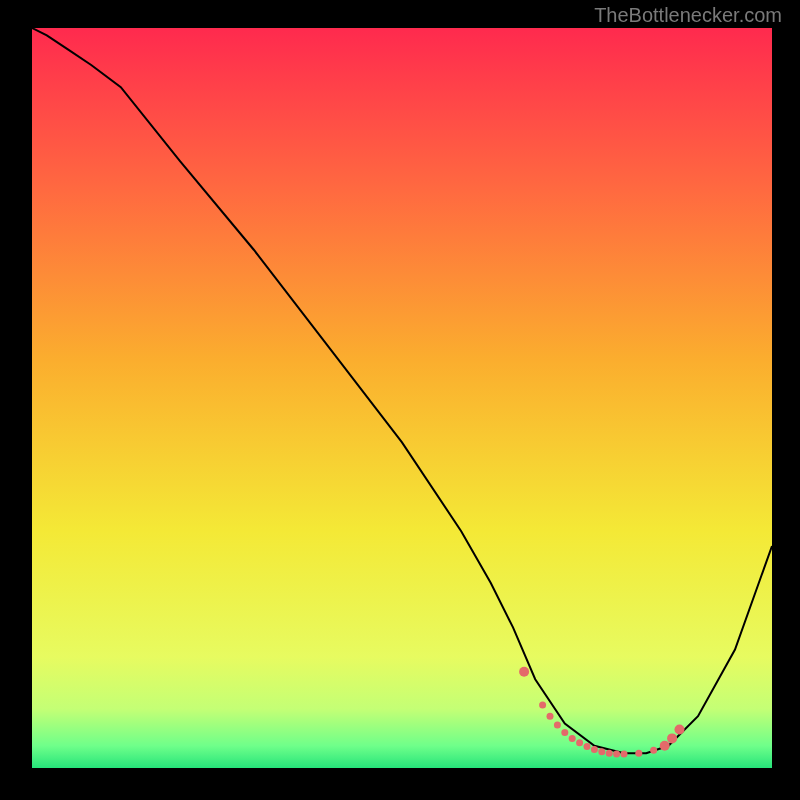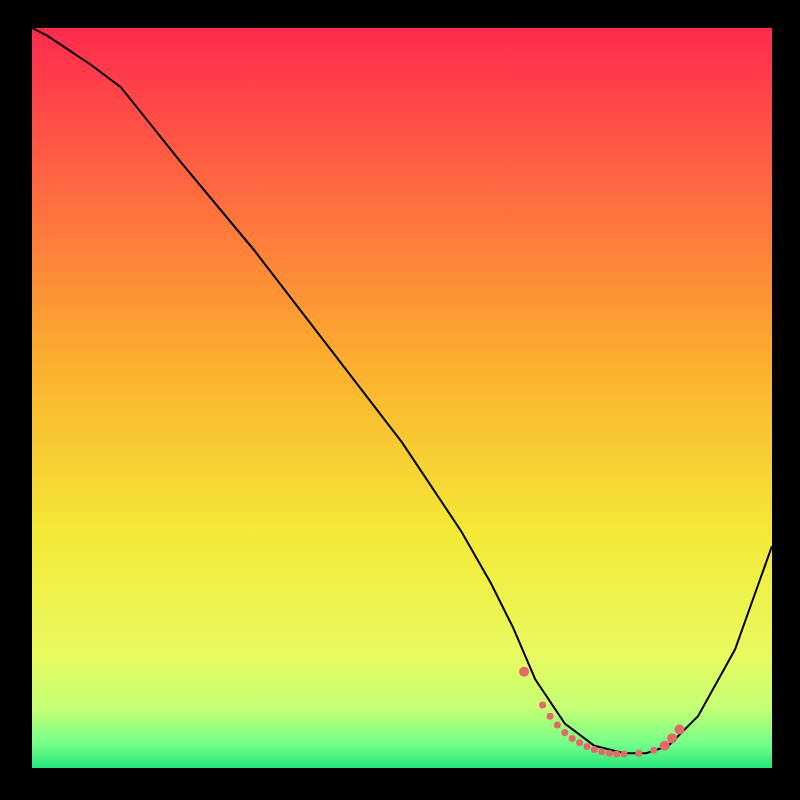--- a/index.html
+++ b/index.html
@@ -46,20 +46,21 @@
     top: 0;
     width: 740px;
     height: 740px;
     pointer-events: none;
   }
 </style>
 </head>
 <body>
 
 <div class="container">
+  <div class="watermark">TheBottlenecker.com</div>
 
   <div class="chart-area">
     <svg class="chart-bg" viewBox="0 0 740 740" preserveAspectRatio="none">
       <defs>
         <linearGradient id="bg-grad" x1="0" y1="0" x2="0" y2="1">
             <stop offset="0%" stop-color="#ff2a4e"></stop>
             <stop offset="22%" stop-color="#ff6a40"></stop>
             <stop offset="45%" stop-color="#fbae2e"></stop>
             <stop offset="68%" stop-color="#f4e936"></stop>
             <stop offset="85%" stop-color="#e7fb60"></stop>

